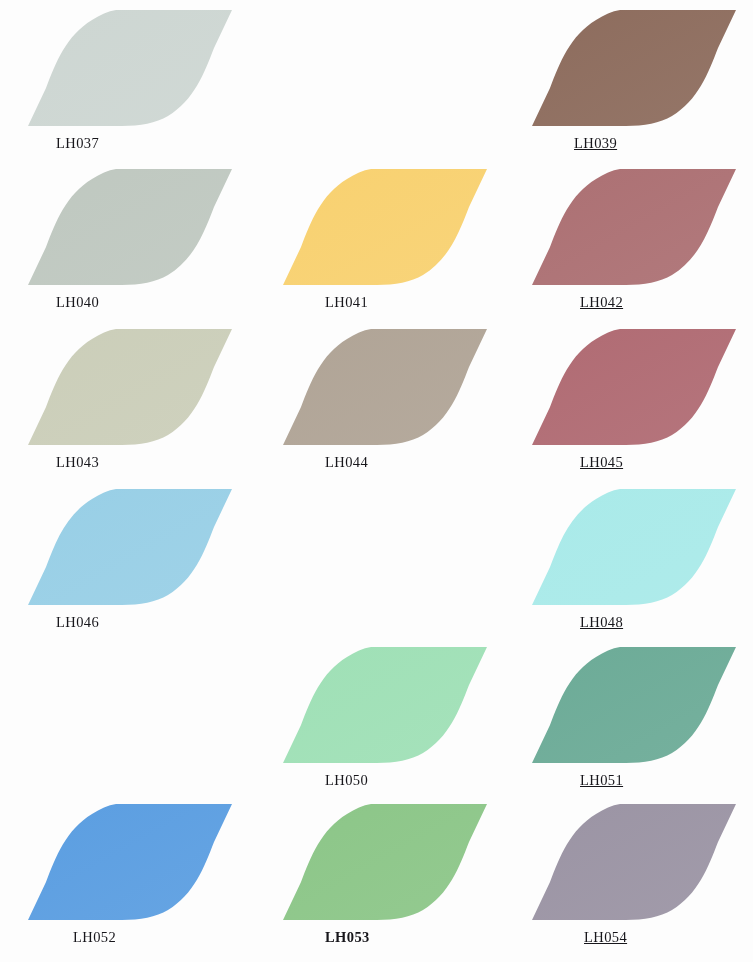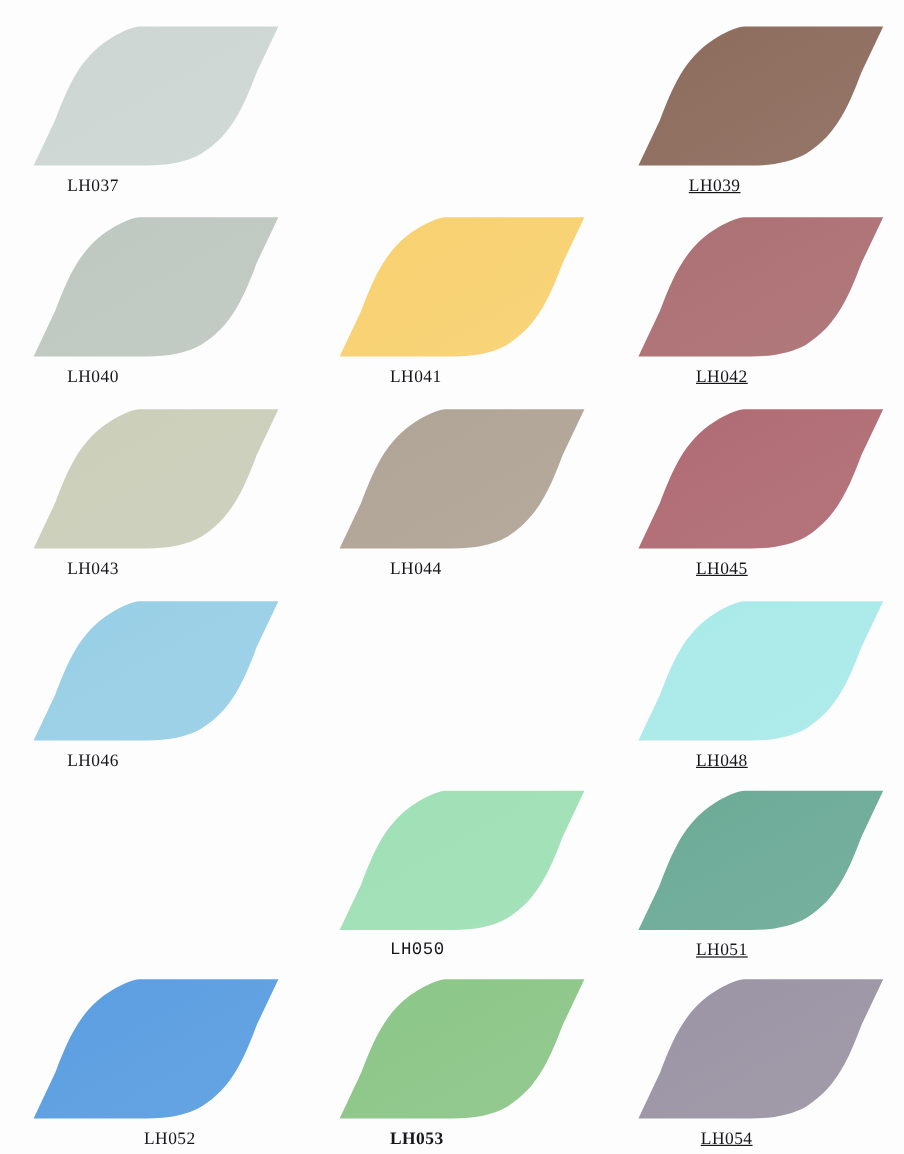--- a/index.html
+++ b/index.html
@@ -12,21 +12,21 @@
     height: 962px;
     overflow: hidden;
     font-family: "Liberation Serif", "DejaVu Serif", serif;
     background: #fdfdfd;
     position: relative;
   }
 
   #swatch-sheet {
     position: absolute;
     left: 0;
-    top: 12px;
+    top: 0;
     width: 753px;
     height: 728px;
   }
 
   .swatch-cell {
     position: absolute;
     width: 251px;
     height: 160px;
   }
 
@@ -67,22 +67,22 @@
   .row-5 { top: 802px; }
 
   
   .col-0 { left: 18px; }
   .col-1 { left: 273px; }
   .col-2 { left: 522px; }
 
   
   .col-1 .swatch-label { left: 52px; }
   .col-2 .swatch-label { left: 52px; text-decoration: underline; }
-  .row-4.col-1 .swatch-label { left: 52px; font-family: Liberation Mono, monospace; }
-  .row-5.col-0 .swatch-label { left: 55px; margin-left: 47px; }
+  .row-4.col-1 .swatch-label { left: 52px; }
+  .row-5.col-0 .swatch-label { left: 55px; }
   .row-5.col-1 .swatch-label { left: 52px; font-weight: bold; }
   .row-5.col-2 .swatch-label { left: 62px; }
   .row-4.col-2 .swatch-label { left: 58px; }
   .row-3.col-2 .swatch-label { left: 58px; text-align: right; }
   .row-2.col-2 .swatch-label { left: 58px; }
   .row-1.col-2 .swatch-label { left: 58px; }
   .row-0.col-2 .swatch-label { left: 52px; }
 </style>
 </head>
 <body>

